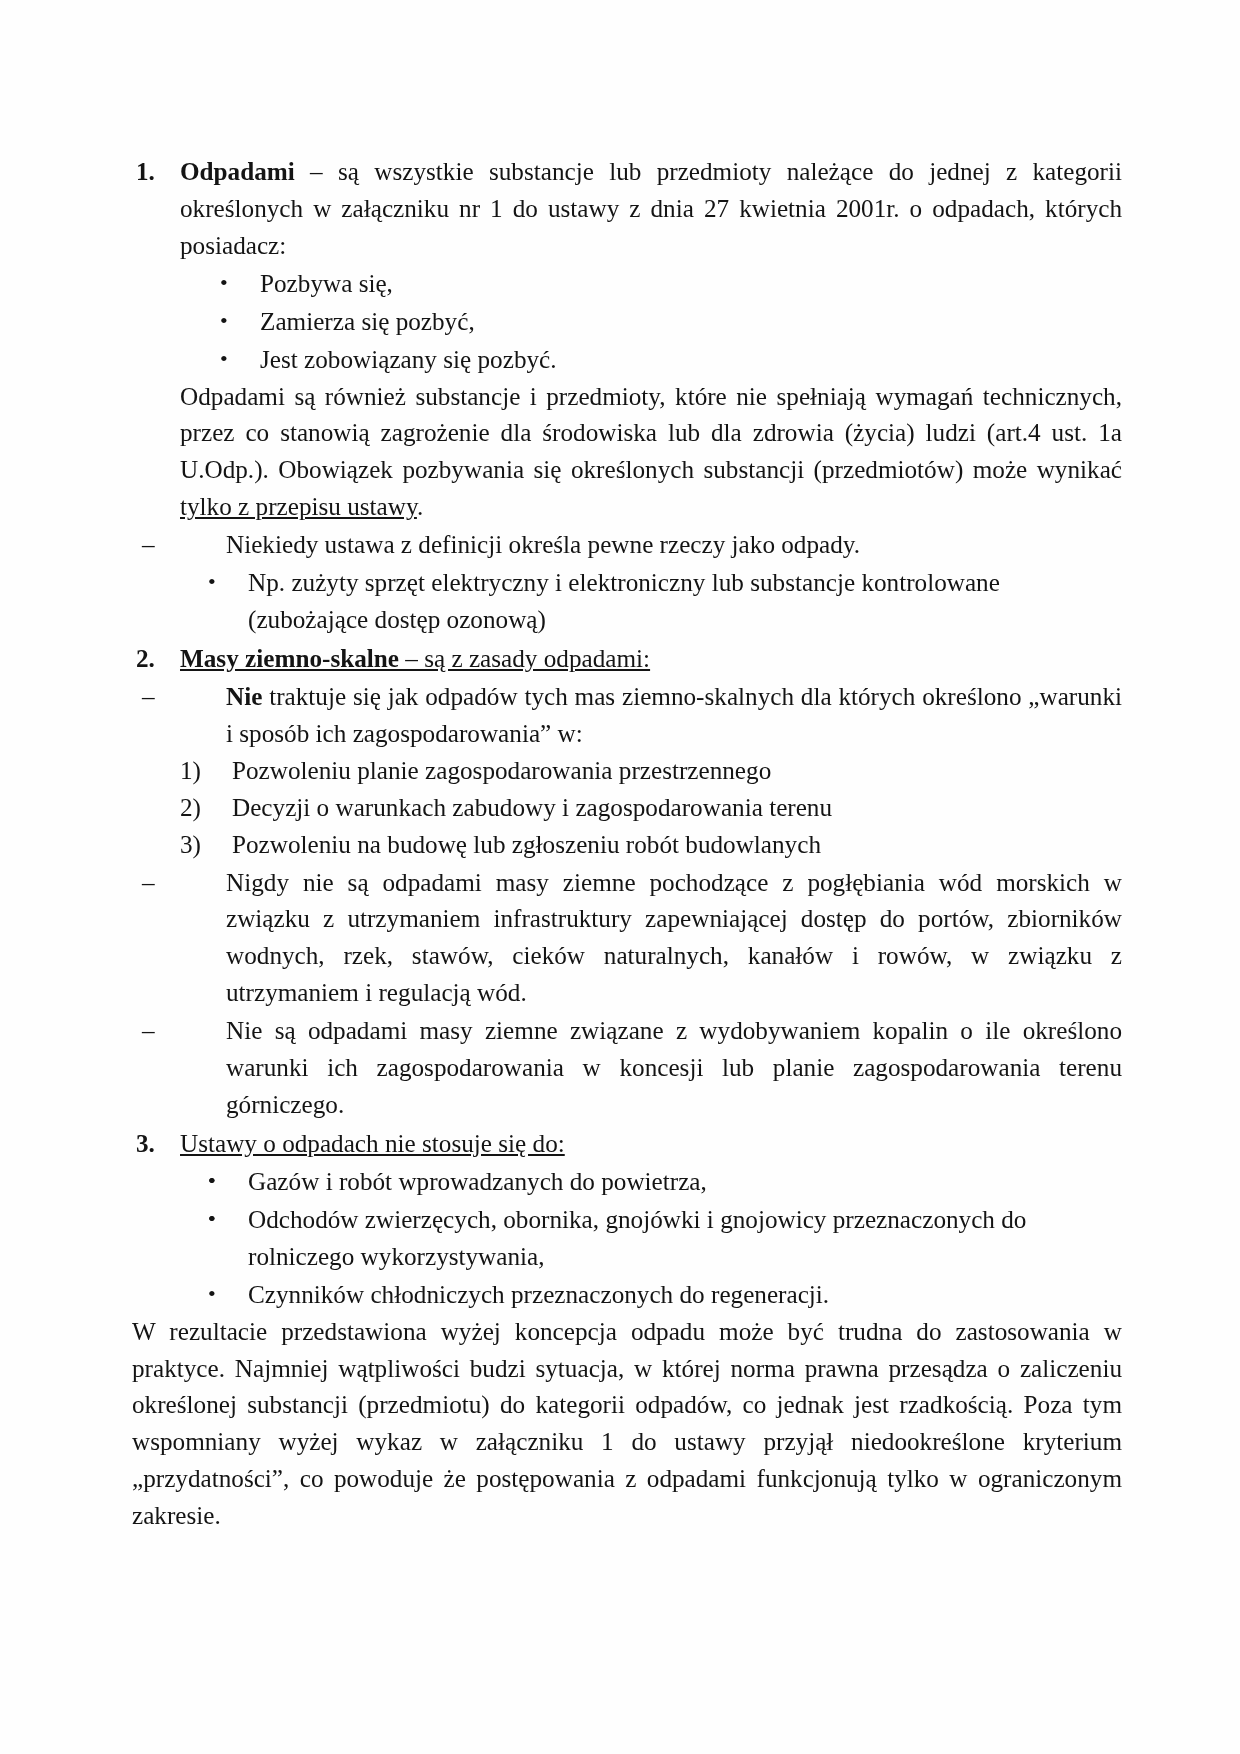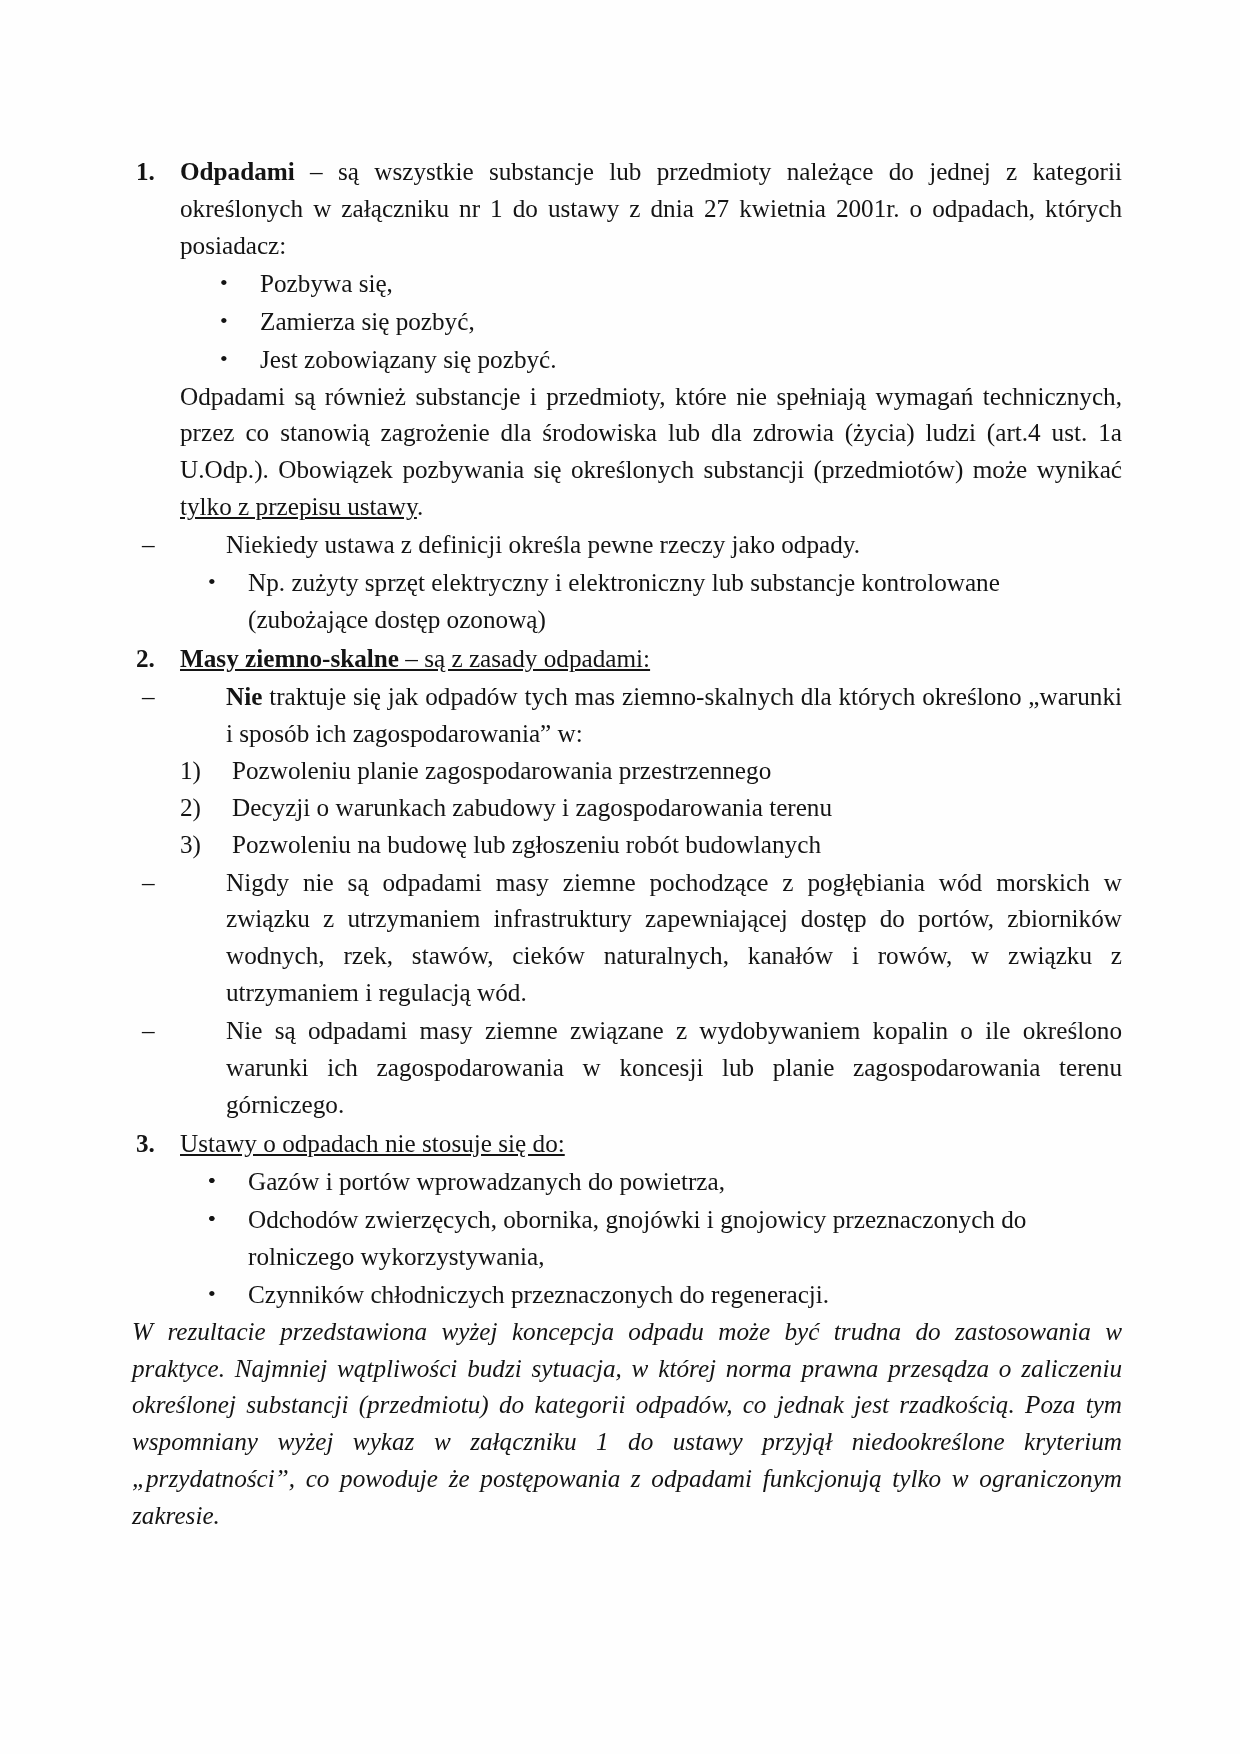--- a/index.html
+++ b/index.html
@@ -124,21 +124,20 @@
     text-justify: inter-word;
     margin-top: 0;
   }
 
   
   .flush-para {
     padding-left: 0;
     text-align: justify;
     text-justify: inter-word;
     margin-top: 0;
-    font-style: italic;
   }
 
   .b { font-weight: bold; }
   .u { text-decoration: underline; text-underline-offset: 2px; }
   .ub { font-weight: bold; text-decoration: underline; text-underline-offset: 2px; margin-top: 28px; }
 
   
   .run { }
 </style>
 </head>
@@ -214,21 +213,21 @@
   <div class="num-item txt">
     <span class="marker">3.</span>
     <div class="body"><span class="u run">Ustawy o odpadach nie stosuje się do:</span></div>
   </div>
 
   <div class="bullet-item txt">
     <span class="marker">•</span>
   </div>
   <div class="bullet-item txt">
     <span class="marker">•</span>
-    <div class="body">Gazów i portów wprowadzanych do powietrza,</div>
+    <div class="body">Gazów i robót wprowadzanych do powietrza,</div>
   </div>
   <div class="bullet-item txt">
     <span class="marker">•</span>
   </div>
   <div class="bullet-item txt">
     <span class="marker">•</span>
     <div class="body">Odchodów zwierzęcych, obornika, gnojówki i gnojowicy przeznaczonych do rolniczego wykorzystywania,</div>
   </div>
   <div class="bullet-item txt">
     <span class="marker">•</span>

